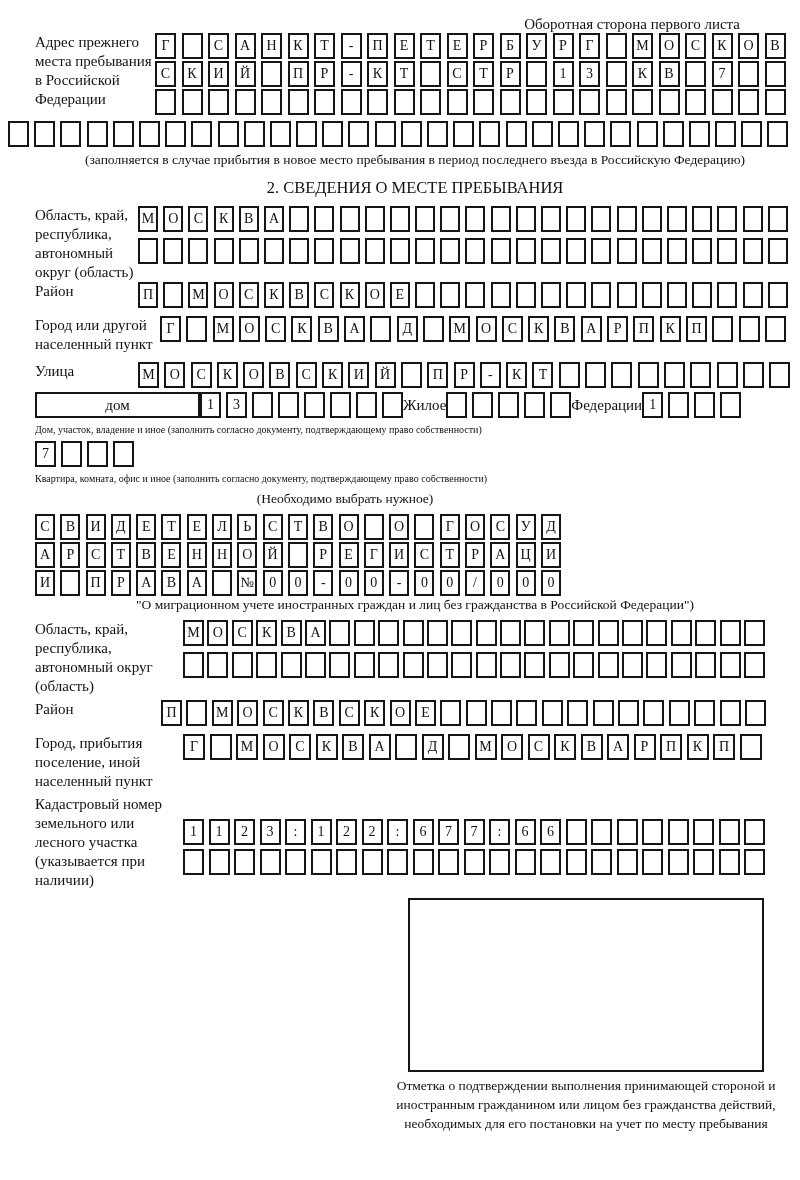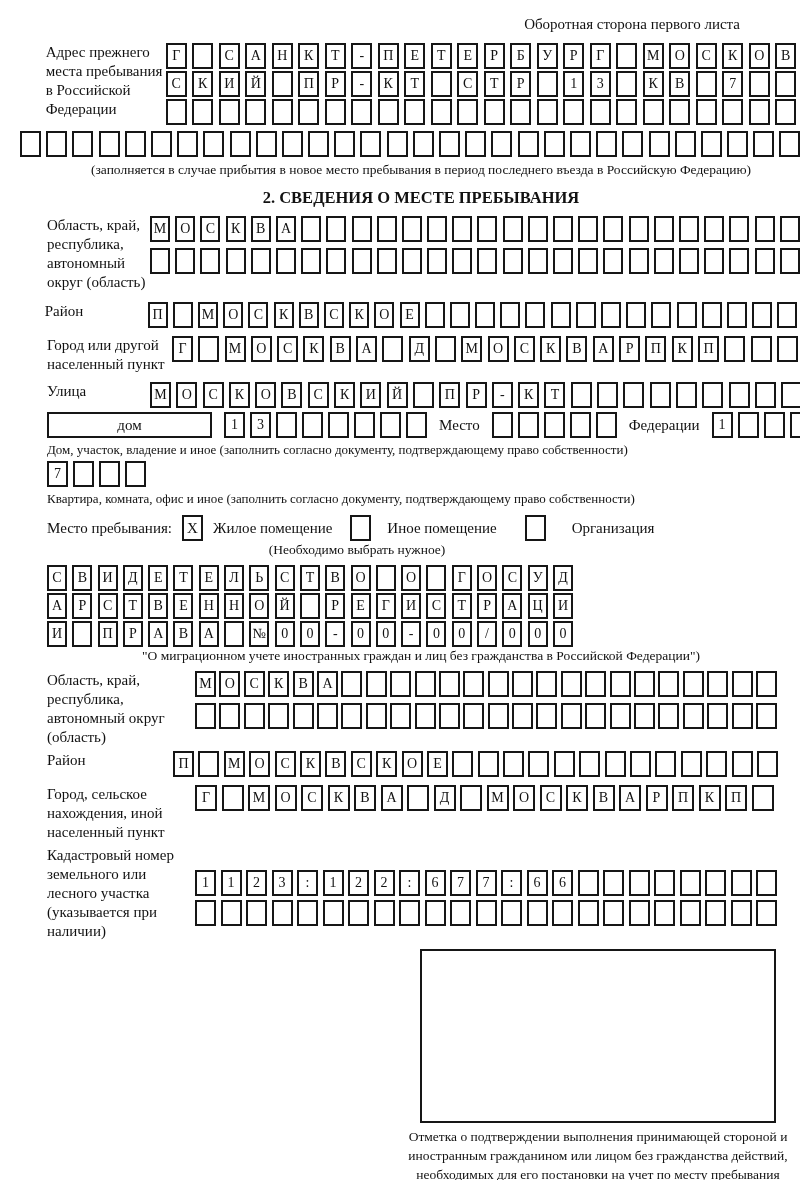--- a/index.html
+++ b/index.html
@@ -1,21 +1,21 @@
 <!DOCTYPE html>
 <html lang="ru"><head>
 <meta charset="utf-8">
 <style>
   html,body{margin:0;padding:0;background:#fff;}
   body{
     width:800px;height:1180px;overflow:hidden;
     font-family:"Liberation Serif","DejaVu Serif",serif;
     color:#111;
   }
-  .page{box-sizing:border-box;width:800px;height:1180px;padding:16px 5px 0 47px;border-radius:32px;}
+  .page{box-sizing:border-box;width:800px;height:1180px;padding:16px 5px 0 35px;border-radius:32px;}
   .hdr{font-size:15px;text-align:right;padding-right:55px;}
   .row{display:flex;align-items:flex-start;}
   .lblcol{font-size:15px;line-height:19px;flex:0 0 auto;}
   .gridcol{display:flex;flex-direction:column;gap:2px;}
   .grid{display:flex;gap:var(--gap,5px);}
   .cell{
     box-sizing:border-box;display:inline-block;flex:0 0 auto;
     width:var(--cw,21px);height:26px;border:2px solid #161616;background:#fff;
     font-size:14px;line-height:22px;text-align:center;
   }
@@ -24,36 +24,36 @@
   .g26{--cw:20px;--gap:5.2px;}
   .g25{--cw:21px;--gap:5.3px;}
   .gcity{--cw:21px;--gap:5.3px;}
   .g21{--cw:20px;--gap:5.3px;}
   .g8,.g5,.g4{--cw:21px;--gap:5px;}
   .g24low{--cw:21px;--gap:3.4px;}
   .gdl{--cw:21px;--gap:4.4px;}
   .gcl{--cw:22px;--gap:4.5px;}
   .g23{--cw:21px;--gap:4.5px;}
   .caption{font-size:13.5px;text-align:center;line-height:18px;}
-  .caption-left{font-size:13px;text-align:left;line-height:17px;margin:3px 0 3px 0;}
-  .h-sec{font-size:16.5px;font-weight:bold;text-align:center;margin:9px 0 8px 0;}
+  .caption-left{font-size:10px;text-align:left;line-height:17px;margin:3px 0 3px 0;}
+  .h-sec{font-size:16.5px;font-weight:normal;text-align:center;margin:9px 0 8px 0;}
   .fieldbox{
     box-sizing:border-box;height:26px;border:2px solid #161616;
     font-size:15px;line-height:22px;text-align:center;flex:0 0 auto;
   }
   .inl-lbl{font-size:15px;line-height:26px;flex:0 0 auto;}
   .checkbox{
     box-sizing:border-box;width:21px;height:26px;border:2px solid #161616;
     font-size:15px;line-height:22px;text-align:center;flex:0 0 auto;
   }
   .stay-row{display:flex;align-items:center;margin-top:8px;}
   .stamp-wrap{margin-left:355px;width:392px;margin-top:8px;}
   .stamp-box{box-sizing:border-box;width:356px;height:174px;border:2px solid #161616;margin:0 auto;}
   .stamp-note{font-size:13.5px;line-height:19px;text-align:center;margin-top:4px;}
-  .mt2{margin-top:8px;} .mt4{margin-top:4px;} .mt6{margin-top:6px;} .mt10{margin-top:10px;justify-content:center;}
+  .mt2{margin-top:8px;} .mt4{margin-top:4px;} .mt6{margin-top:6px;} .mt10{}
   .fullrow{margin-left:-27px;margin-top:6px;}
   .gap6{gap:6px;}
 </style>
 </head>
 <body>
 
 <div class="page">
 
   <div class="hdr">Оборотная сторона первого листа</div>
 
@@ -324,33 +324,33 @@
         <span class="cell"></span>
         <span class="cell"></span>
         <span class="cell"></span>
         <span class="cell"></span>
         <span class="cell"></span>
         <span class="cell"></span>
         <span class="cell"></span>
       </div>
   </div>
 
-  <div class="row mt4" style="align-items:center;gap:12px">
+  <div class="row mt4" style="align-items:center;">
     <div class="fieldbox" style="width:165px">дом</div>
     <div class="grid g8">
         <span class="cell">1</span>
         <span class="cell">3</span>
         <span class="cell"></span>
         <span class="cell"></span>
         <span class="cell"></span>
         <span class="cell"></span>
         <span class="cell"></span>
         <span class="cell"></span>
       </div>
-    <span class="inl-lbl">Место</span>
+    <span class="inl-lbl">Жилое</span>
     <div class="grid g5">
         <span class="cell"></span>
         <span class="cell"></span>
         <span class="cell"></span>
         <span class="cell"></span>
         <span class="cell"></span>
       </div>
     <span class="inl-lbl">Федерации</span>
     <div class="grid g4">
         <span class="cell">1</span>
@@ -364,29 +364,20 @@
   <div class="row" style="align-items:center;gap:12px">
     <div class="grid g4">
         <span class="cell">7</span>
         <span class="cell"></span>
         <span class="cell"></span>
         <span class="cell"></span>
       </div>
   </div>
   <div class="caption-left">Квартира, комната, офис и иное (заполнить согласно документу, подтверждающему право собственности)</div>
 
-  <div class="stay-row">
-    <span class="inl-lbl">Место пребывания:</span>
-    <span class="checkbox" style="margin-left:10px">X</span>
-    <span class="inl-lbl" style="margin-left:10px">Жилое помещение</span>
-    <span class="checkbox" style="margin-left:18px"></span>
-    <span class="inl-lbl" style="margin-left:16px">Иное помещение</span>
-    <span class="checkbox" style="margin-left:28px"></span>
-    <span class="inl-lbl" style="margin-left:26px">Организация</span>
-  </div>
   <div class="caption" style="width:620px">(Необходимо выбрать нужное)</div>
 
   <div class="row mt6">
     <div class="gridcol">
       <div class="grid g21">
           <span class="cell">С</span>
           <span class="cell">В</span>
           <span class="cell">И</span>
           <span class="cell">Д</span>
           <span class="cell">Е</span>
@@ -540,21 +531,21 @@
         <span class="cell"></span>
         <span class="cell"></span>
         <span class="cell"></span>
         <span class="cell"></span>
         <span class="cell"></span>
         <span class="cell"></span>
       </div>
   </div>
 
   <div class="row mt2">
-    <div class="lblcol" style="width:148px">Город, сельское нахождения, иной населенный пункт</div>
+    <div class="lblcol" style="width:148px">Город, прибытия поселение, иной населенный пункт</div>
     <div class="grid gcl">
         <span class="cell">Г</span>
         <span class="cell"></span>
         <span class="cell">М</span>
         <span class="cell">О</span>
         <span class="cell">С</span>
         <span class="cell">К</span>
         <span class="cell">В</span>
         <span class="cell">А</span>
         <span class="cell"></span>

